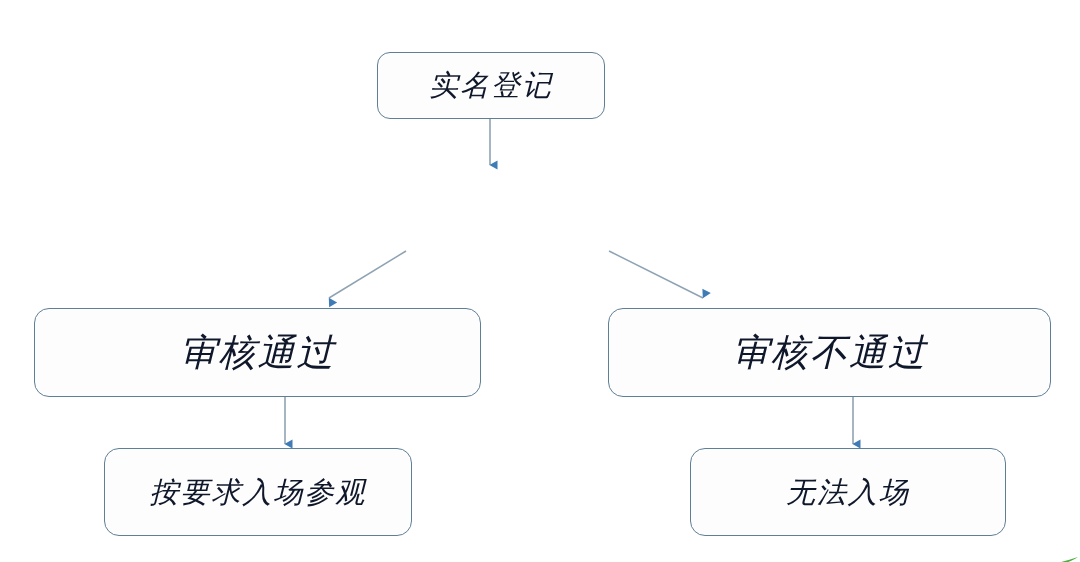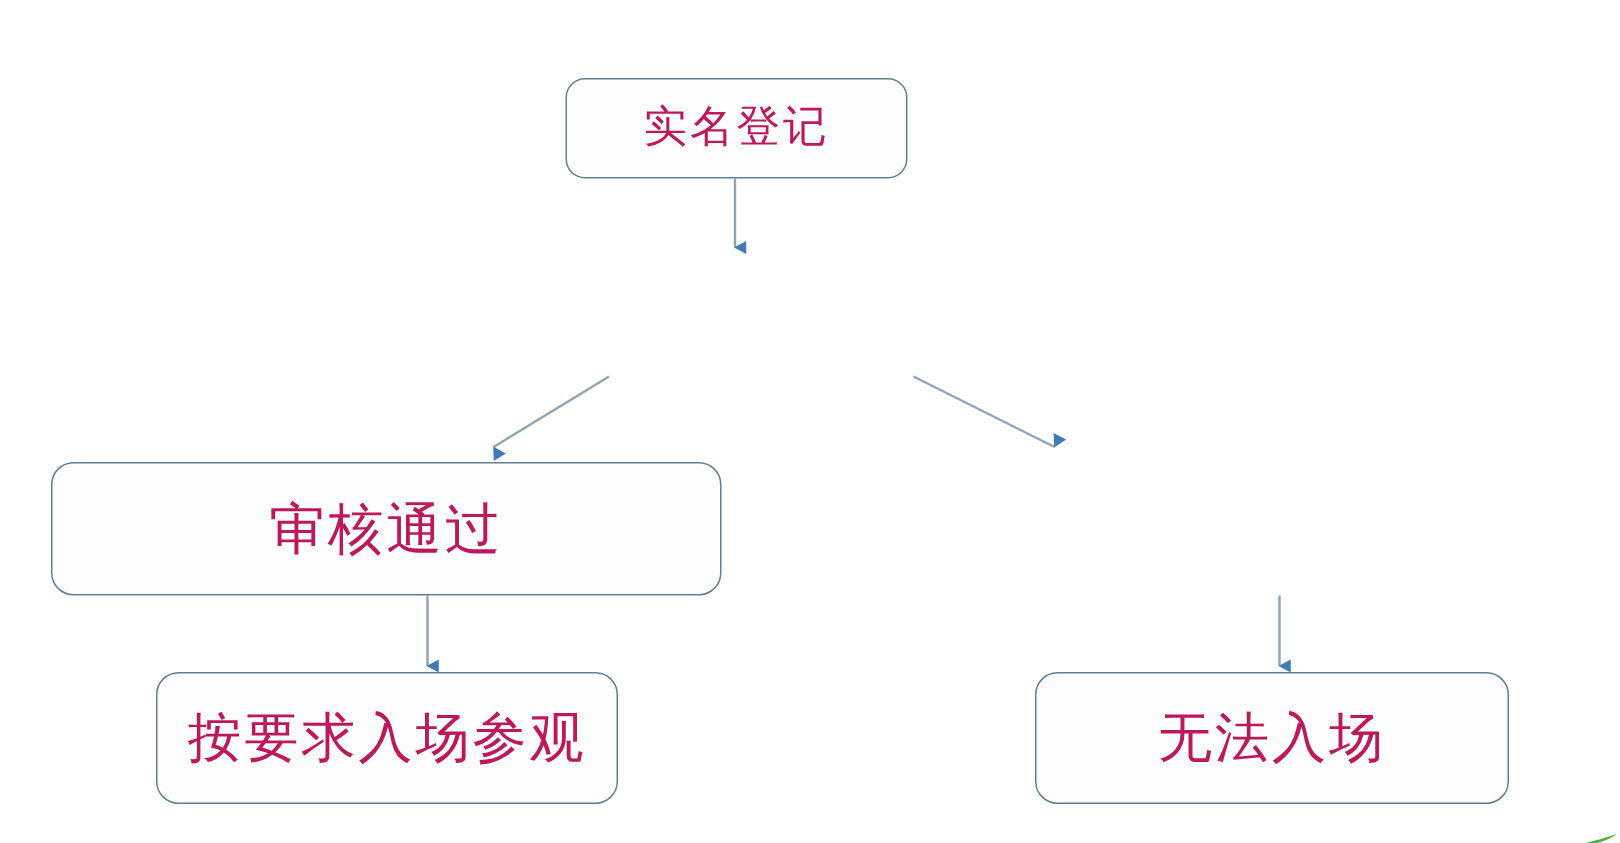--- a/index.html
+++ b/index.html
@@ -32,35 +32,36 @@
     display: flex;
     align-items: center;
     justify-content: center;
     color: #1c1c1c;
   }
   .node-label {
     font-size: 29px;
     letter-spacing: 2px;
     line-height: 1;
     white-space: nowrap;
-    color: #be185d;
+    color: #0f172a;
+    font-style: italic;
   }
   
   #node-0 { left: 377px; top: 52px;  width: 228px; height: 67px;  border-radius: 13px; }
   #node-1 { left: 248px; top: 170px; width: 440px; height: 81px;  border-radius: 15px; }
   #node-2 { left: 34px;  top: 308px; width: 447px; height: 89px;  border-radius: 15px; }
   #node-3 { left: 608px; top: 308px; width: 443px; height: 89px;  border-radius: 15px; }
   #node-4 { left: 104px; top: 448px; width: 308px; height: 88px;  border-radius: 15px; }
   #node-5 { left: 690px; top: 448px; width: 316px; height: 88px;  border-radius: 15px; }
 
   #node-1 .node-label { font-size: 30px; }
   #node-2 .node-label,
   #node-3 .node-label { font-size: 37px; }
   #node-4 .node-label,
-  #node-5 .node-label { font-size: 36px; }
+  #node-5 .node-label { font-size: 29px; }
 
   .corner-mark {
     position: absolute;
     right: 0px;
     bottom: 0px;
     width: 42px;
     height: 10px;
     overflow: hidden;
     pointer-events: none;
   }
@@ -93,20 +94,23 @@
 
   <div class="node" id="node-0">
     <span class="node-label">实名登记</span>
   </div>
 
 
   <div class="node" id="node-2">
     <span class="node-label">审核通过</span>
   </div>
 
+  <div class="node" id="node-3">
+    <span class="node-label">审核不通过</span>
+  </div>
 
   <div class="node" id="node-4">
     <span class="node-label">按要求入场参观</span>
   </div>
 
   <div class="node" id="node-5">
     <span class="node-label">无法入场</span>
   </div>
 
   <div class="corner-mark">

